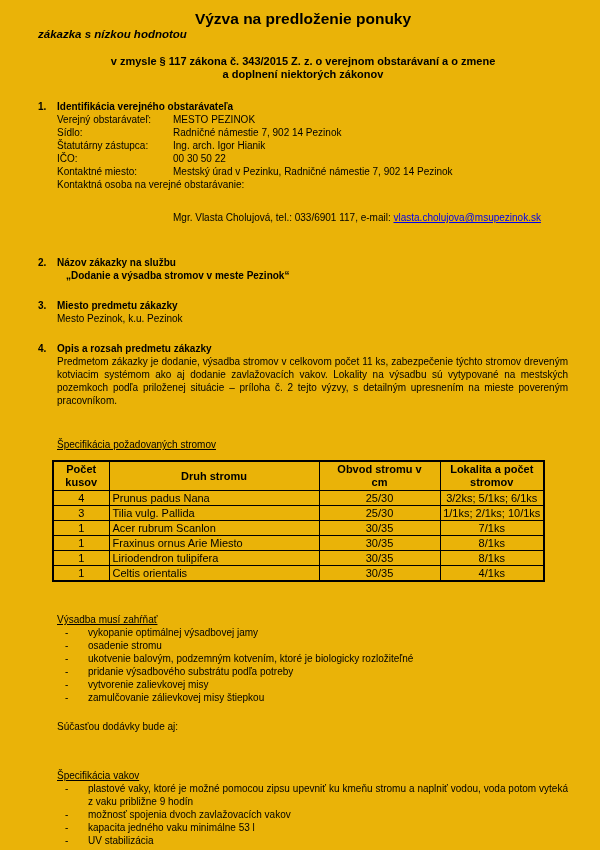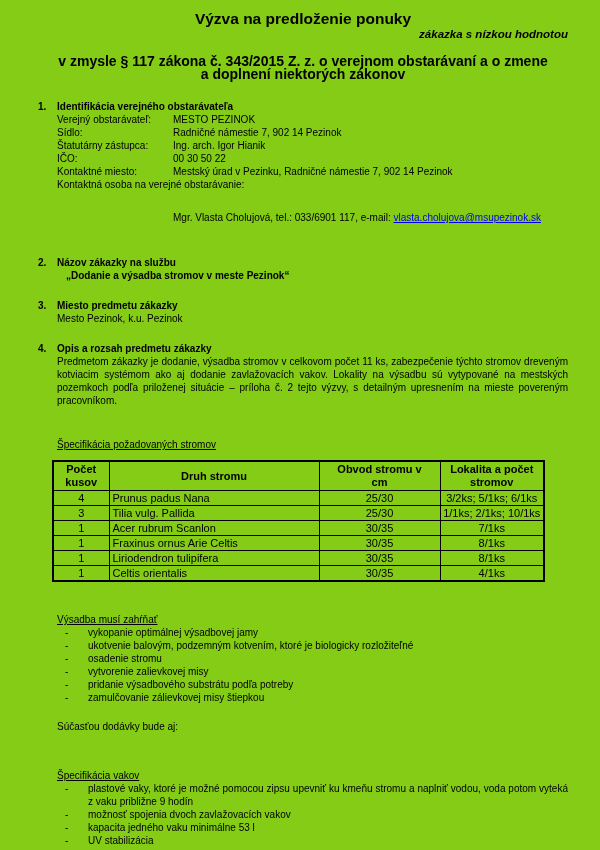--- a/index.html
+++ b/index.html
@@ -1,31 +1,31 @@
 <!DOCTYPE html>
 <html><head>
 <meta charset="utf-8">
 <style>
   html,body{margin:0;padding:0;background:#ffffff;}
   .page{
     position:relative;
     width:600px;height:850px;
     box-sizing:border-box;
     padding:10px 32px 0 38px;
-    background:#84cc16;
+    background:#eab308;
     color:#000;
     font-family:"Liberation Sans",sans-serif;
     font-size:10px;
     line-height:13px;
     overflow:hidden;
   }
   
   .doc-title{font-size:15.5px;font-weight:bold;text-align:center;line-height:17px;margin:0;}
-  .doc-subtitle{font-size:11.5px;font-weight:bold;font-style:italic;text-align:right;line-height:14px;}
-  .law-ref{font-size:14px;font-weight:bold;text-align:center;margin-top:14px;line-height:13px;}
+  .doc-subtitle{font-size:11.5px;font-weight:bold;font-style:italic;text-align:left;line-height:14px;}
+  .law-ref{font-size:11px;font-weight:bold;text-align:center;margin-top:14px;line-height:13px;}
   
   .section{margin-top:17px;}
   .section.first{margin-top:19px;}
   .sec-head{display:flex;font-weight:bold;}
   .sec-num{width:19px;flex:none;}
   .sec-body{margin-left:19px;}
   
   .kv-row{display:flex;}
   .kv-label{width:116px;flex:none;}
   .kv-value{flex:1;}
@@ -156,21 +156,21 @@
               <td class="c3">1/1ks; 2/1ks; 10/1ks</td>
             </tr>
             <tr>
               <td class="c0">1</td>
               <td class="c1">Acer rubrum Scanlon</td>
               <td class="c2">30/35</td>
               <td class="c3">7/1ks</td>
             </tr>
             <tr>
               <td class="c0">1</td>
-              <td class="c1">Fraxinus ornus Arie Celtis</td>
+              <td class="c1">Fraxinus ornus Arie Miesto</td>
               <td class="c2">30/35</td>
               <td class="c3">8/1ks</td>
             </tr>
             <tr>
               <td class="c0">1</td>
               <td class="c1">Liriodendron tulipifera</td>
               <td class="c2">30/35</td>
               <td class="c3">8/1ks</td>
             </tr>
             <tr>
@@ -178,24 +178,24 @@
               <td class="c1">Celtis orientalis</td>
               <td class="c2">30/35</td>
               <td class="c3">4/1ks</td>
             </tr>
           </tbody>
       </table>
 
       <div class="underlined-head">Výsadba musí zahŕňať</div>
       <ul class="dash-list">
           <li>vykopanie optimálnej výsadbovej jamy</li>
+          <li>osadenie stromu</li>
           <li>ukotvenie balovým, podzemným kotvením, ktoré je biologicky rozložiteľné</li>
-          <li>osadenie stromu</li>
+          <li>pridanie výsadbového substrátu podľa potreby</li>
           <li>vytvorenie zalievkovej misy</li>
-          <li>pridanie výsadbového substrátu podľa potreby</li>
           <li>zamulčovanie zálievkovej misy štiepkou</li>
         </ul>
 
       <div class="plain-head">Súčasťou dodávky bude aj:</div>
 
       <div class="underlined-head bags-head">Špecifikácia vakov</div>
       <ul class="dash-list">
           <li>plastové vaky, ktoré je možné pomocou zipsu upevniť ku kmeňu stromu a naplniť vodou, voda potom vyteká z vaku približne 9 hodín</li>
           <li>možnosť spojenia dvoch zavlažovacích vakov</li>
           <li>kapacita jedného vaku minimálne 53 l</li>

